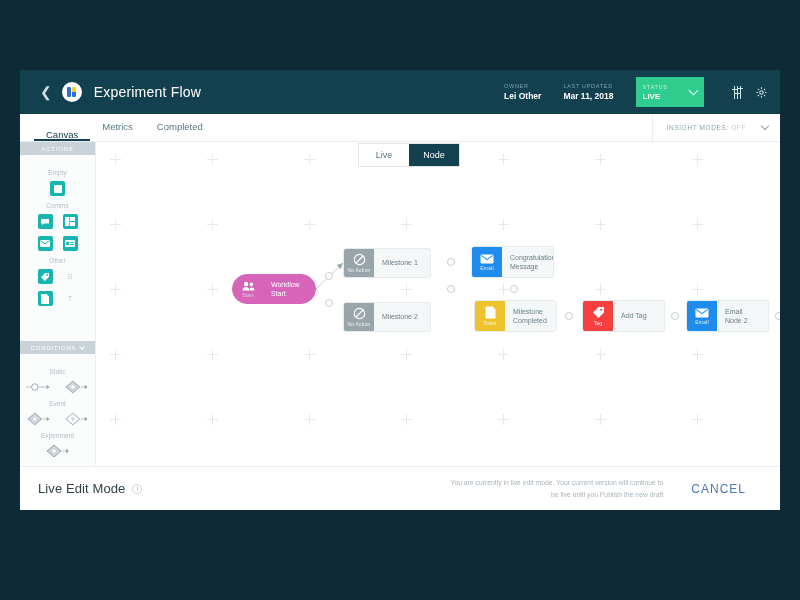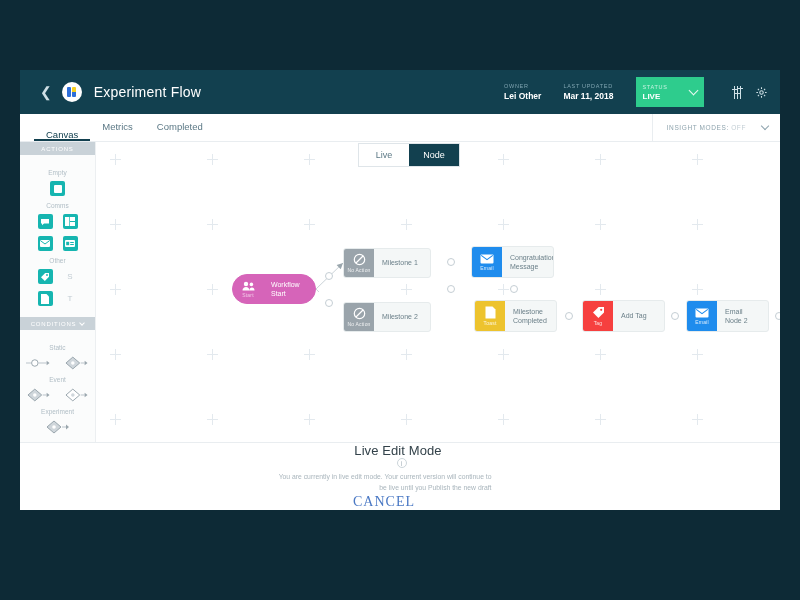--- a/index.html
+++ b/index.html
@@ -222,43 +222,42 @@
   .node.start .node-icon .ni-cap { color: #f2c8e7; }
 
   .handle {
     position: absolute; width: 8px; height: 8px; border-radius: 50%;
     background: #ffffff; border: 1px solid #c5ced4; z-index: 4;
     cursor: pointer;
   }
 
   
   .bottombar {
-    height: 68px; background: #ffffff; border-top: 1px solid #e9edf0;
-    display: flex; align-items: center; padding: 0 22px 0 18px;
+    height: 44px; background: #ffffff; border-top: 1px solid #e9edf0;
+    display: flex; align-items: center; padding: 0 12px 0 18px;
     flex-shrink: 0;
-    flex-direction: column;
   }
   .live-edit-title {
     font-size: 13px; color: #33424a; letter-spacing: .1px;
   }
   .info-dot {
     width: 10px; height: 10px; border-radius: 50%;
     border: 1px solid #ccd5da; color: #aab6bd;
     font-size: 7px; display: flex; align-items: center;
     justify-content: center; margin-left: 7px; cursor: pointer;
   }
   .bb-spacer { flex: 1; }
   .bb-helper {
     font-size: 6.8px; color: #a9b5bc; text-align: right;
     line-height: 1.7; max-width: 215px; margin-right: 28px;
   }
   .cancel-btn {
-    font-size: 14px; letter-spacing: 1px; color: #4a78c4;
-    cursor: pointer; margin-right: 28px; background: none;
-    border: none; font-family: Liberation Serif, serif;
+    font-size: 12px; letter-spacing: 1px; color: #4a78c4;
+    cursor: pointer; margin-right: 22px; background: none;
+    border: none; font-family: Liberation Sans, sans-serif;
   }
   .review-btn {
     background: #21b573; color: #ffffff; border: none;
     width: 100px; height: 26px; font-size: 8.5px; letter-spacing: 1.2px;
     cursor: pointer; font-family: inherit;
   }
 </style>
 </head>
 <body>
 

